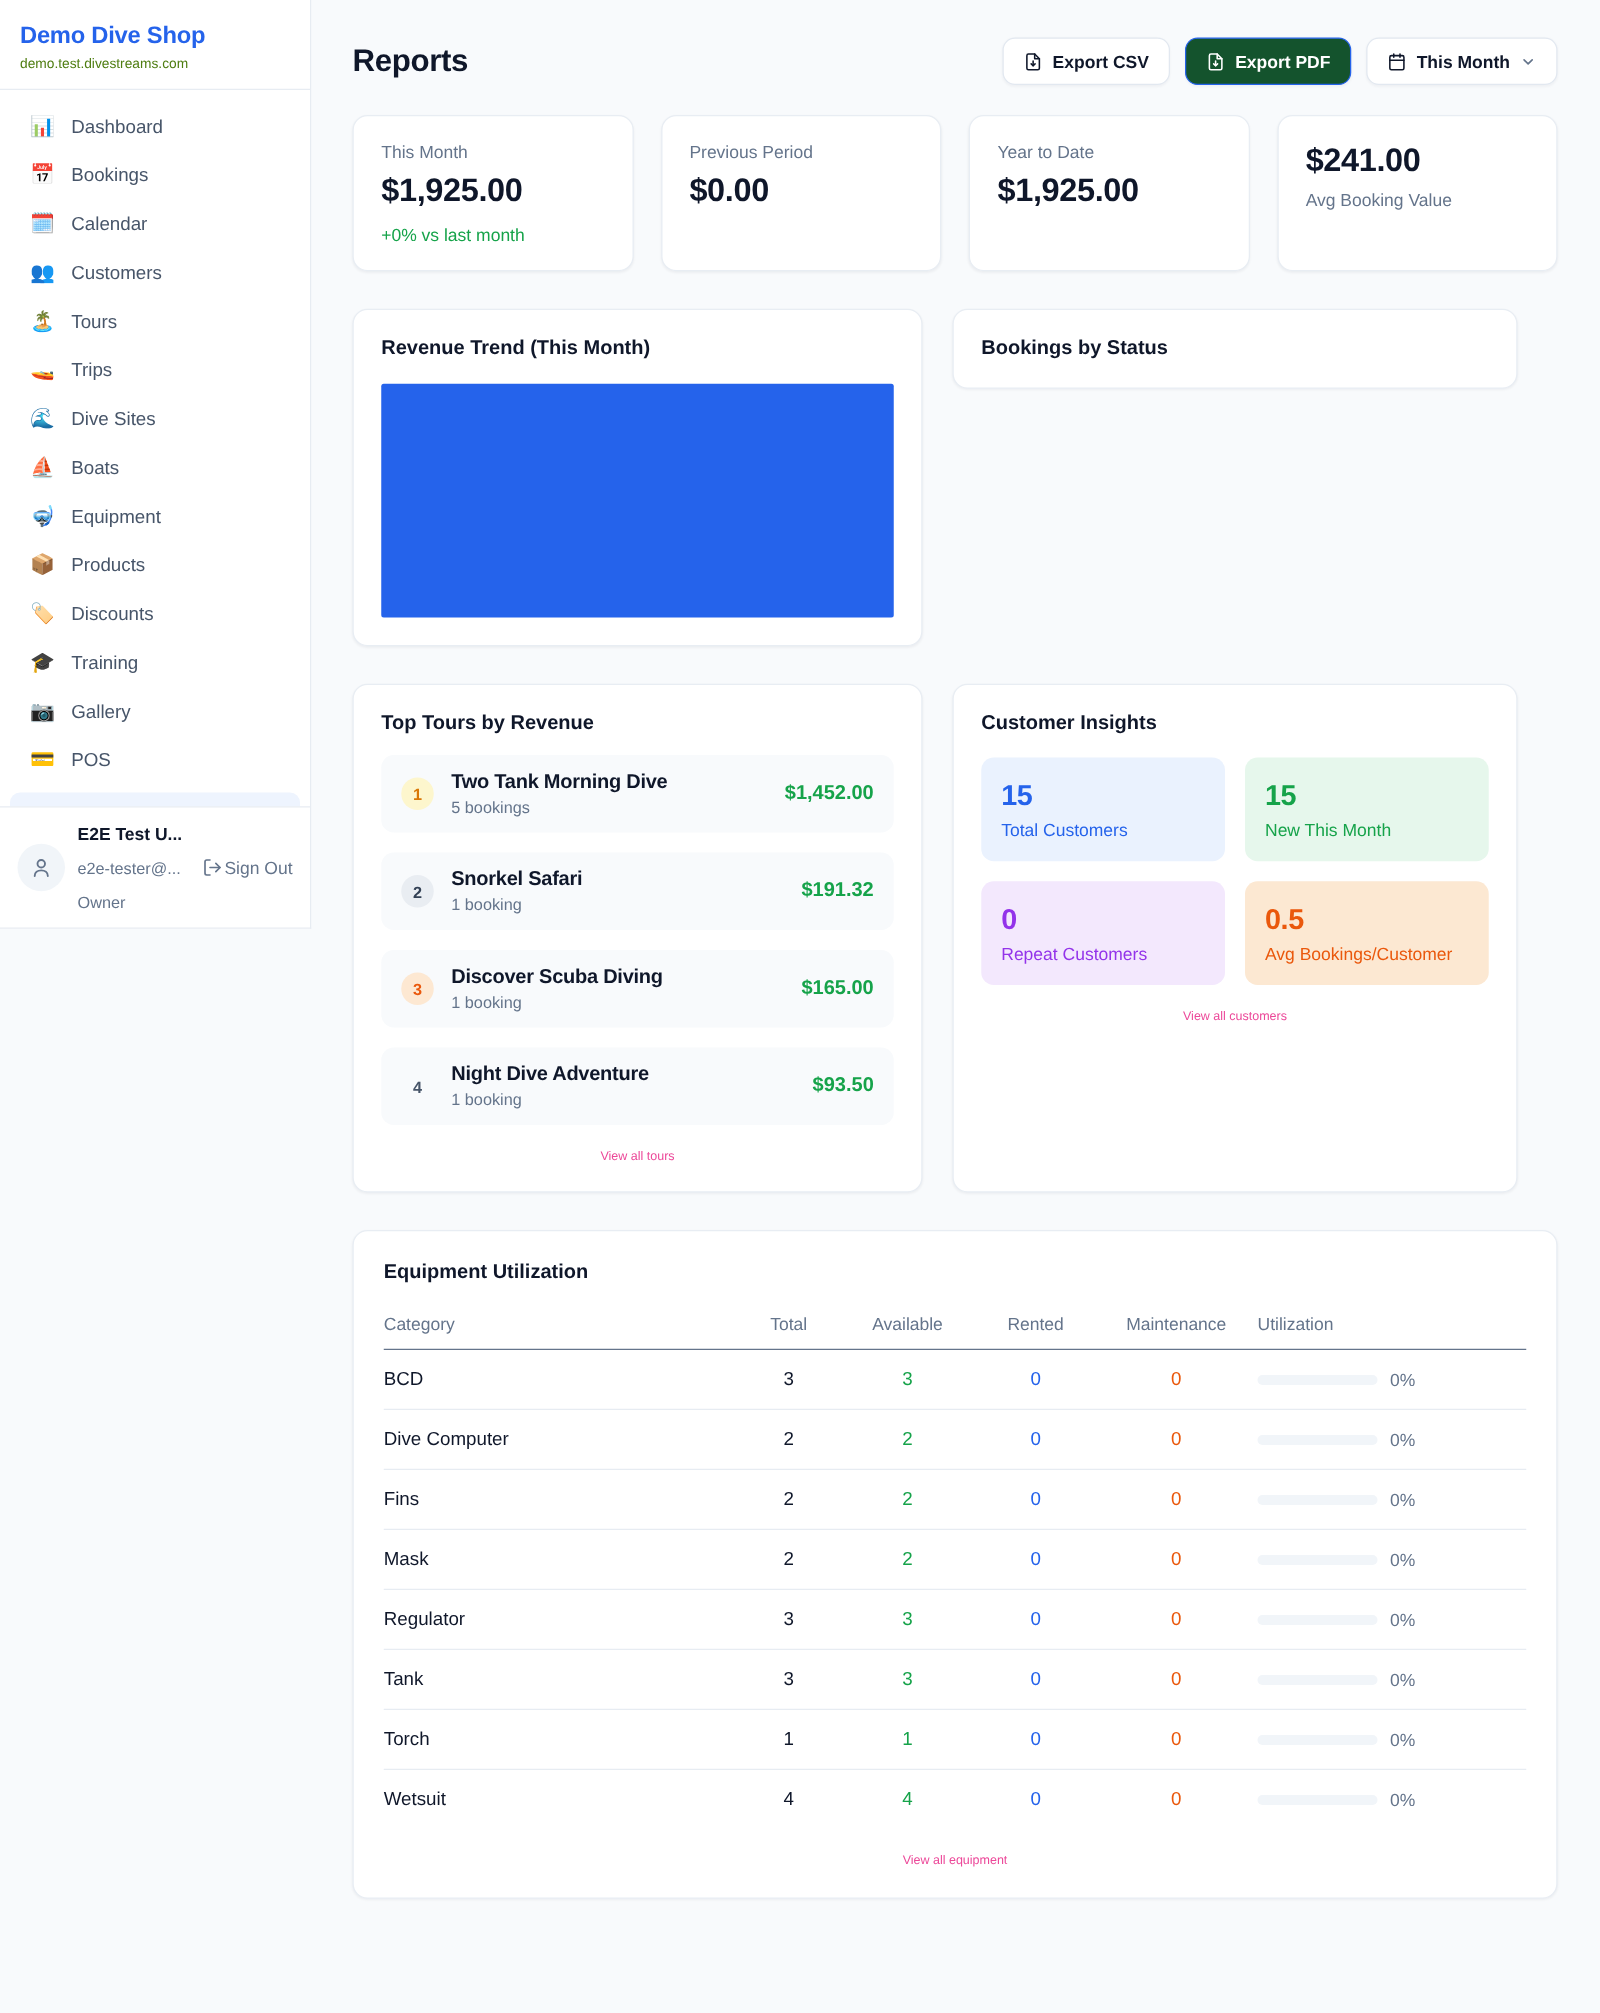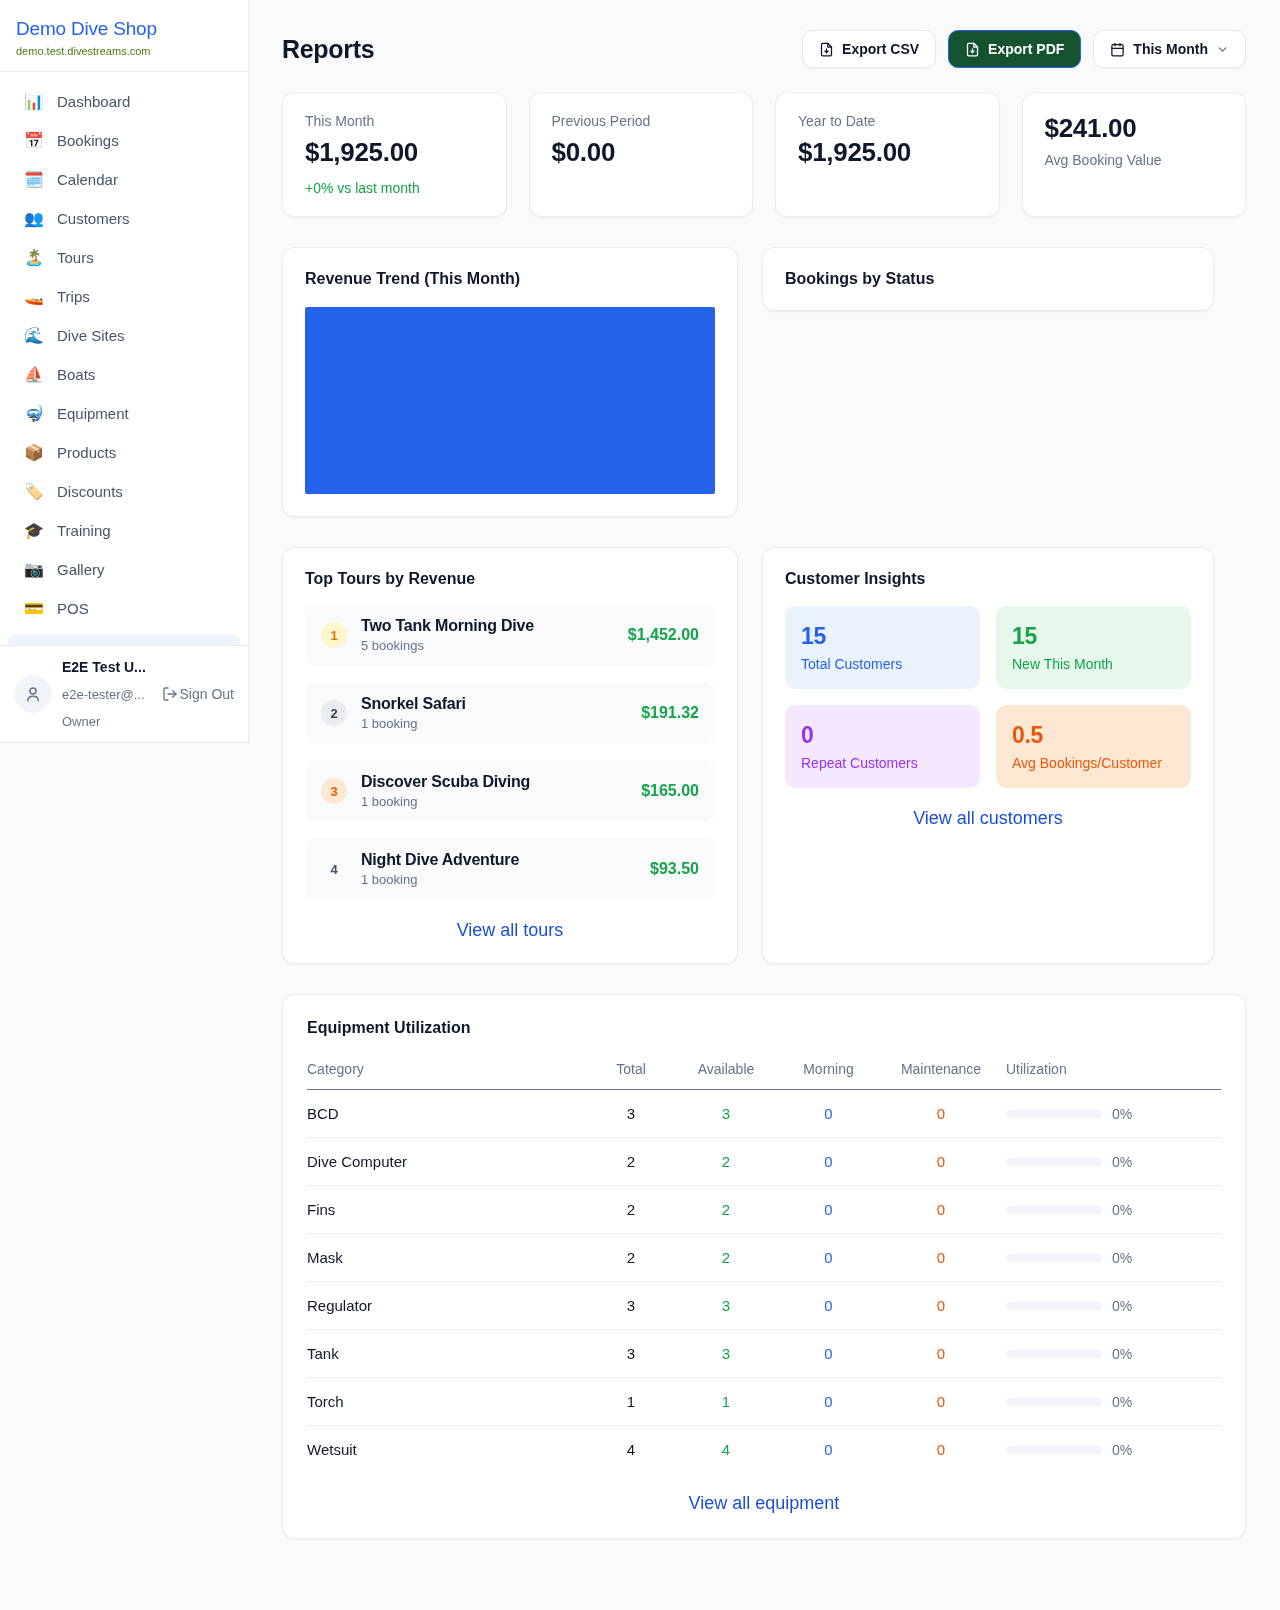--- a/index.html
+++ b/index.html
@@ -8,21 +8,21 @@
     font-family:"Liberation Sans","DejaVu Sans",sans-serif;
     background:#f8fafc; color:#0f172a; position:relative; overflow:hidden;
   }
   
   .sidebar {
     position:absolute; top:0; left:0; width:249px; background:#fff;
     border-right:1px solid #e7ecf2; border-bottom:1px solid #e7ecf2;
     display:flex; flex-direction:column;
   }
   .side-head { padding:18px 16px 14px 16px; border-bottom:1px solid #e7ecf2; }
-  .shop-name { color:#2563eb; font-size:19px; font-weight:normal; letter-spacing:-0.2px; }
+  .shop-name { color:#2563eb; font-size:19px; font-weight:bold; letter-spacing:-0.2px; }
   .shop-domain { color:#4d7c0f; font-size:11px; margin-top:5px; }
   .nav { padding:10px 8px 4px 8px; }
   .nav-item {
     display:flex; align-items:center; gap:13px; padding:11px 16px;
     border-radius:8px; cursor:pointer; color:#475569; font-size:15px;
   }
   .nav-ico { width:20px; text-align:center; font-size:16px; line-height:1; }
   .nav-partial {
     height:11px; margin:2px 8px 0 8px; background:#eef4fe;
     border-radius:8px 8px 0 0;
@@ -89,21 +89,21 @@
   }
   .rank {
     width:26px; height:26px; border-radius:50%; display:flex; align-items:center;
     justify-content:center; font-size:13px; font-weight:bold; flex:0 0 26px;
   }
   .tour-info { flex:1; min-width:0; }
   .tour-name { font-size:16px; font-weight:bold; color:#0f172a; letter-spacing:-0.2px; }
   .tour-bookings { font-size:13px; color:#64748b; margin-top:3px; }
   .tour-amount { font-size:16px; font-weight:bold; color:#16a34a; }
   .view-link {
-    display:block; text-align:center; color:#1d4ed8; font-size:18px; margin-top:20px;
+    display:block; text-align:center; color:#ec4899; font-size:10px; margin-top:20px;
     text-decoration:none; cursor:pointer;
   }
   
   .insights-card { padding:22px; }
   .tiles { display:grid; grid-template-columns:1fr 1fr; gap:16px; margin-top:18px; }
   .tile { border-radius:10px; padding:17px 16px; }
   .tile-value { font-size:23px; font-weight:bold; letter-spacing:-0.3px; }
   .tile-label { font-size:14px; margin-top:6px; }
   
   .equip-card { margin-top:30px; padding:24px; }
@@ -347,21 +347,21 @@
     </section>
   </div>
 
   <section class="card equip-card">
     <h2 class="card-title">Equipment Utilization</h2>
     <div class="tbl">
       <div class="tbl-head" id="equip-head">
           <div class="th ">Category</div>
           <div class="th t-center">Total</div>
           <div class="th t-center">Available</div>
-          <div class="th t-center">Morning</div>
+          <div class="th t-center">Rented</div>
           <div class="th t-center">Maintenance</div>
           <div class="th ">Utilization</div>
         </div>
       <div id="equip-rows">
           <div class="tbl-row">
      <div class="td t-cat">BCD</div>
      <div class="td t-center t-total">3</div>
      <div class="td t-center t-avail">3</div>
      <div class="td t-center t-rent">0</div>
      <div class="td t-center t-maint">0</div>

